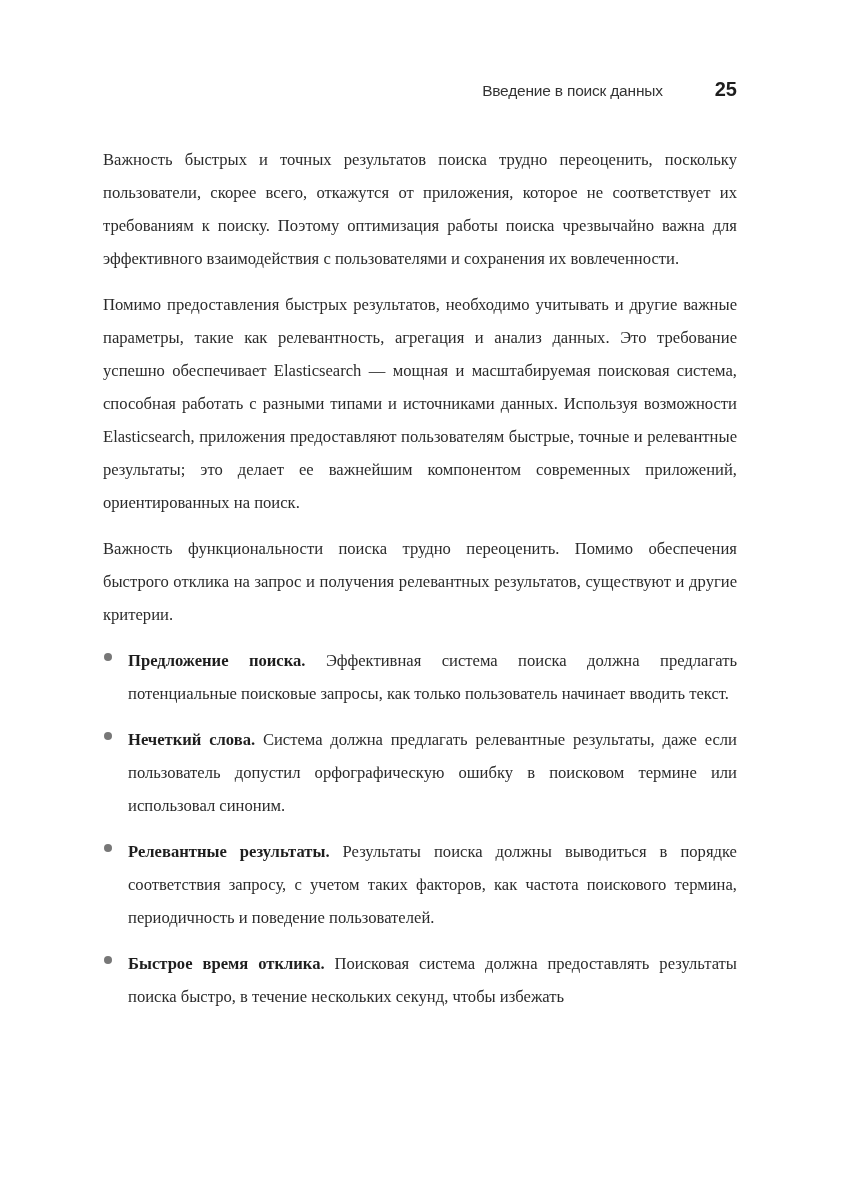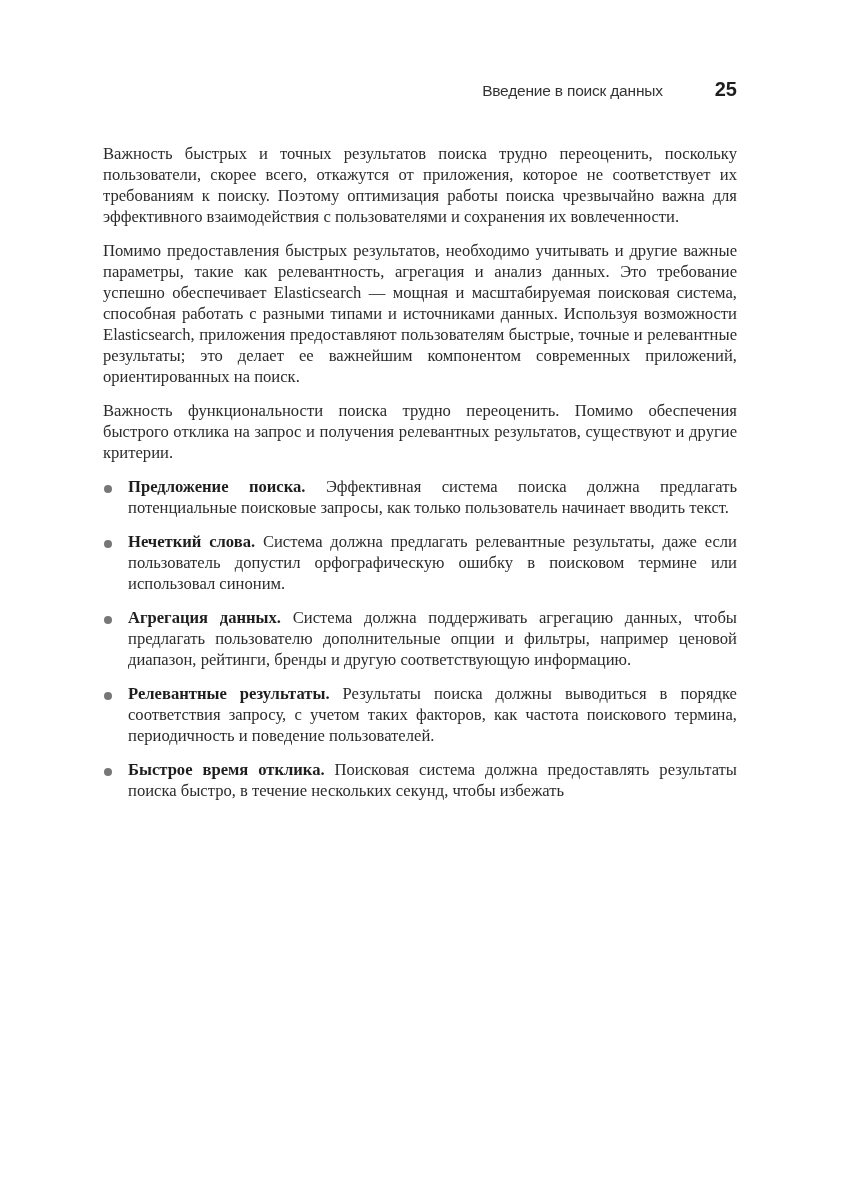--- a/index.html
+++ b/index.html
@@ -15,21 +15,21 @@
     .running-title {
       font-family: "Liberation Sans", "DejaVu Sans", sans-serif;
       font-size: 15.5px; color: #333333; letter-spacing: -0.2px;
     }
     .page-number {
       font-family: "Liberation Sans", "DejaVu Sans", sans-serif;
       font-size: 20px; font-weight: bold; color: #1e1e1e; margin-left: 28px;
     }
     .content {
       position: absolute; top: 143px; left: 103px; width: 634px;
-      font-size: 16.6px; line-height: 21px; text-align: justify;
+      font-size: 16.6px; line-height: 33px; text-align: justify;
     }
     p { margin: 0 0 13px 0; }
     ul { list-style: none; margin: 0; padding: 0; }
     li { position: relative; padding-left: 25px; margin-bottom: 13px; }
     .bullet {
       position: absolute; left: 1px; top: 9px; width: 8px; height: 8px;
       border-radius: 50%; background: #777777;
     }
     .term { font-weight: bold; color: #1e1e1e; }
   </style>
@@ -50,24 +50,20 @@
     <li>
       <span class="bullet"></span>
       <span class="term">Предложение поиска.</span><span> Эффективная система поиска должна предлагать потенциальные поисковые запросы, как только пользователь начинает вводить текст.</span>
     </li>
     <li>
       <span class="bullet"></span>
       <span class="term">Нечеткий слова.</span><span> Система должна предлагать релевантные результаты, даже если пользователь допустил орфографическую ошибку в поисковом термине или использовал синоним.</span>
     </li>
     <li>
       <span class="bullet"></span>
-      <span class="term">Агрегация данных.</span><span> Система должна поддерживать агрегацию данных, чтобы предлагать пользователю дополнительные опции и фильтры, например ценовой диапазон, рейтинги, бренды и другую соответствующую информацию.</span>
-    </li>
-    <li>
-      <span class="bullet"></span>
       <span class="term">Релевантные результаты.</span><span> Результаты поиска должны выводиться в порядке соответствия запросу, с учетом таких факторов, как частота поискового термина, периодичность и поведение пользователей.</span>
     </li>
     <li>
       <span class="bullet"></span>
       <span class="term">Быстрое время отклика.</span><span> Поисковая система должна предоставлять результаты поиска быстро, в течение нескольких секунд, чтобы избежать</span>
     </li>
   </ul>
 </div>
 
 </body></html>

